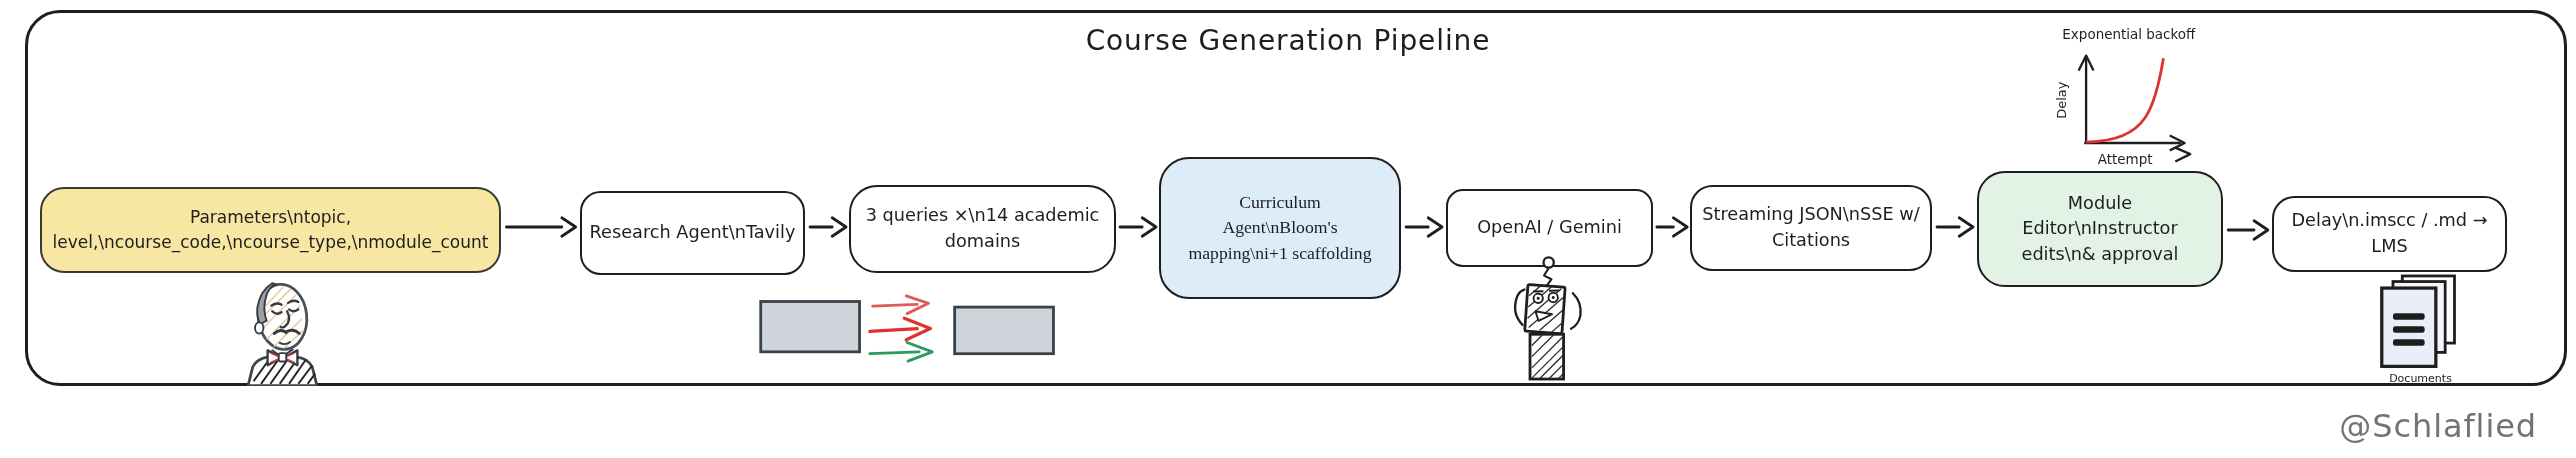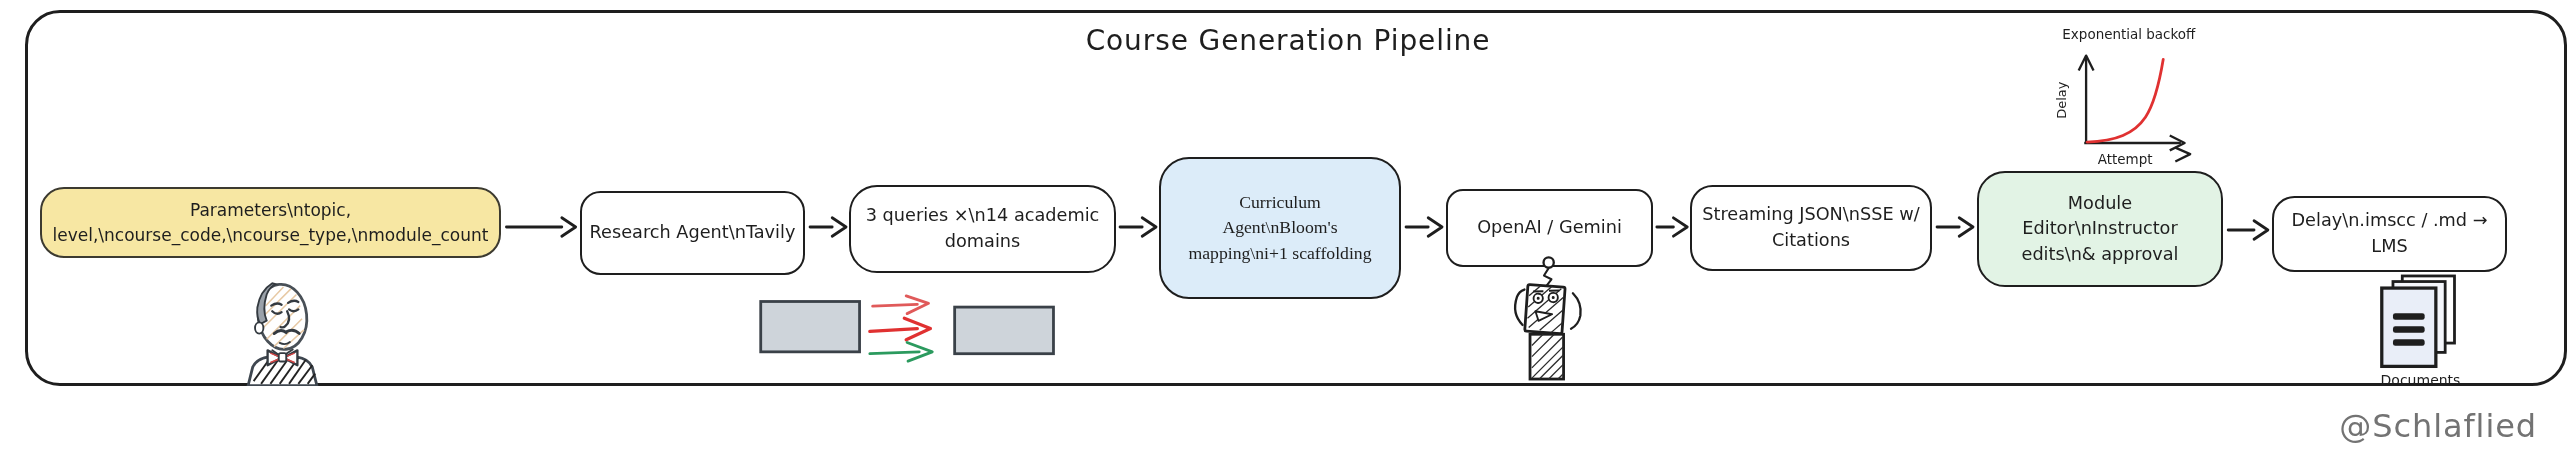--- a/index.html
+++ b/index.html
@@ -14,32 +14,32 @@
   .title {
     position:absolute; top:24px; left:50%; transform:translateX(-50%);
     font-size:28px; letter-spacing:0.9px; white-space:nowrap;
   }
   .node {
     position:absolute; display:flex; flex-direction:column; justify-content:center;
     align-items:center; text-align:center; border:2.8px solid #1e1e1e; background:#fff;
     font-size:17.7px; line-height:1.45; border-radius:18.7px; box-sizing:border-box;
   }
   .node .nline { white-space:nowrap; }
-  #n1 { left:40px;   top:187px; width:461px; height:71px;  background:#f7e7a3; border-radius:24px; font-size:17px; border-color:#3c3a30; }
+  #n1 { left:40px;   top:187px; width:461px; height:86px;  background:#f7e7a3; border-radius:24px; font-size:17px; border-color:#3c3a30; }
   #n2 { left:580px;  top:191px; width:225px; height:84px;  border-radius:20.5px; }
   #n3 { left:849px;  top:185px; width:267px; height:88px;  border-radius:28px; }
   #n4 { left:1159px; top:157px; width:242px; height:142px; background:#dcecf9; border-radius:30px;font-family:Liberation Serif, serif; }
   #n5 { left:1446px; top:189px; width:207px; height:78px;  border-radius:17px; }
   #n6 { left:1690px; top:185px; width:242px; height:86px;  border-radius:22.4px; }
   #n7 { left:1977px; top:171px; width:246px; height:116px; background:#e2f3e5; border-radius:28px; }
   #n8 { left:2272px; top:196px; width:235px; height:76px;  border-radius:22.4px; }
   .abs { position:absolute; }
   .doclabel {
     position:absolute; left:2346px; top:372px; width:149px; text-align:center;
-    font-size:14px;
+    font-size:11px;
   }
   .watermark {
     position:absolute; top:407px; right:39px; font-size:32px; color:#737373;
     letter-spacing:0.9px; white-space:nowrap;
   }
   svg { display:block; }
 </style>
 </head>
 <body>
 

